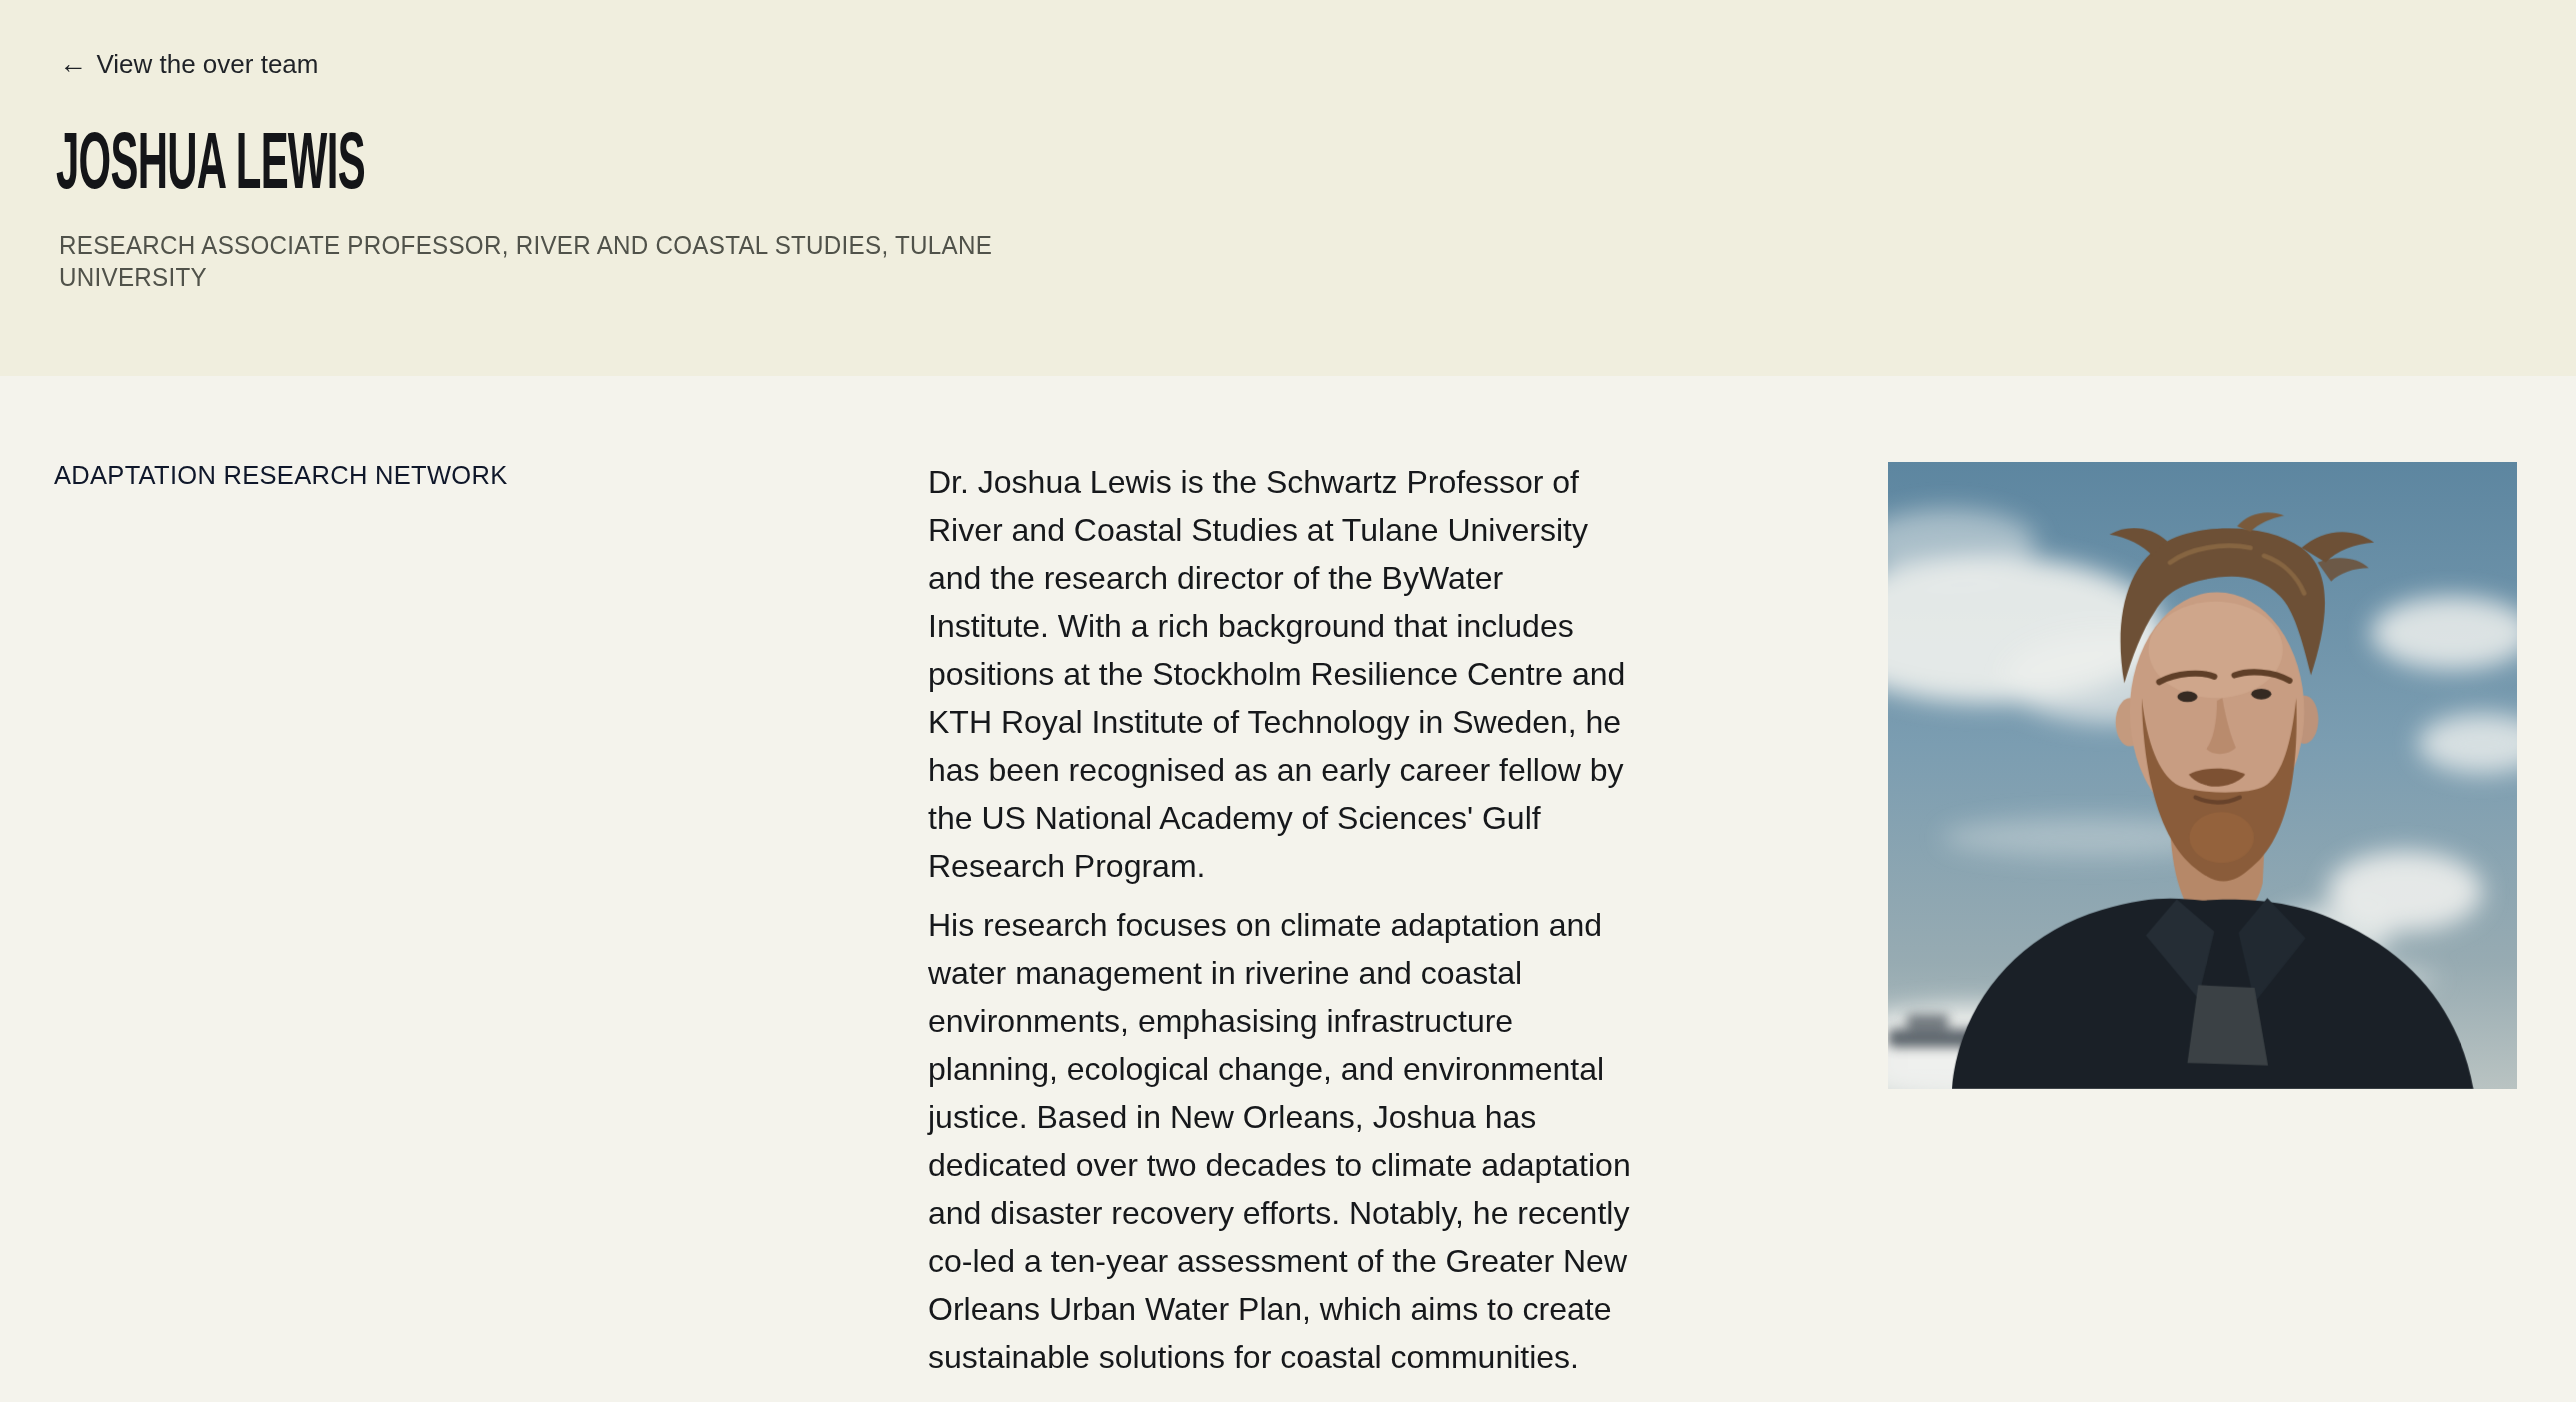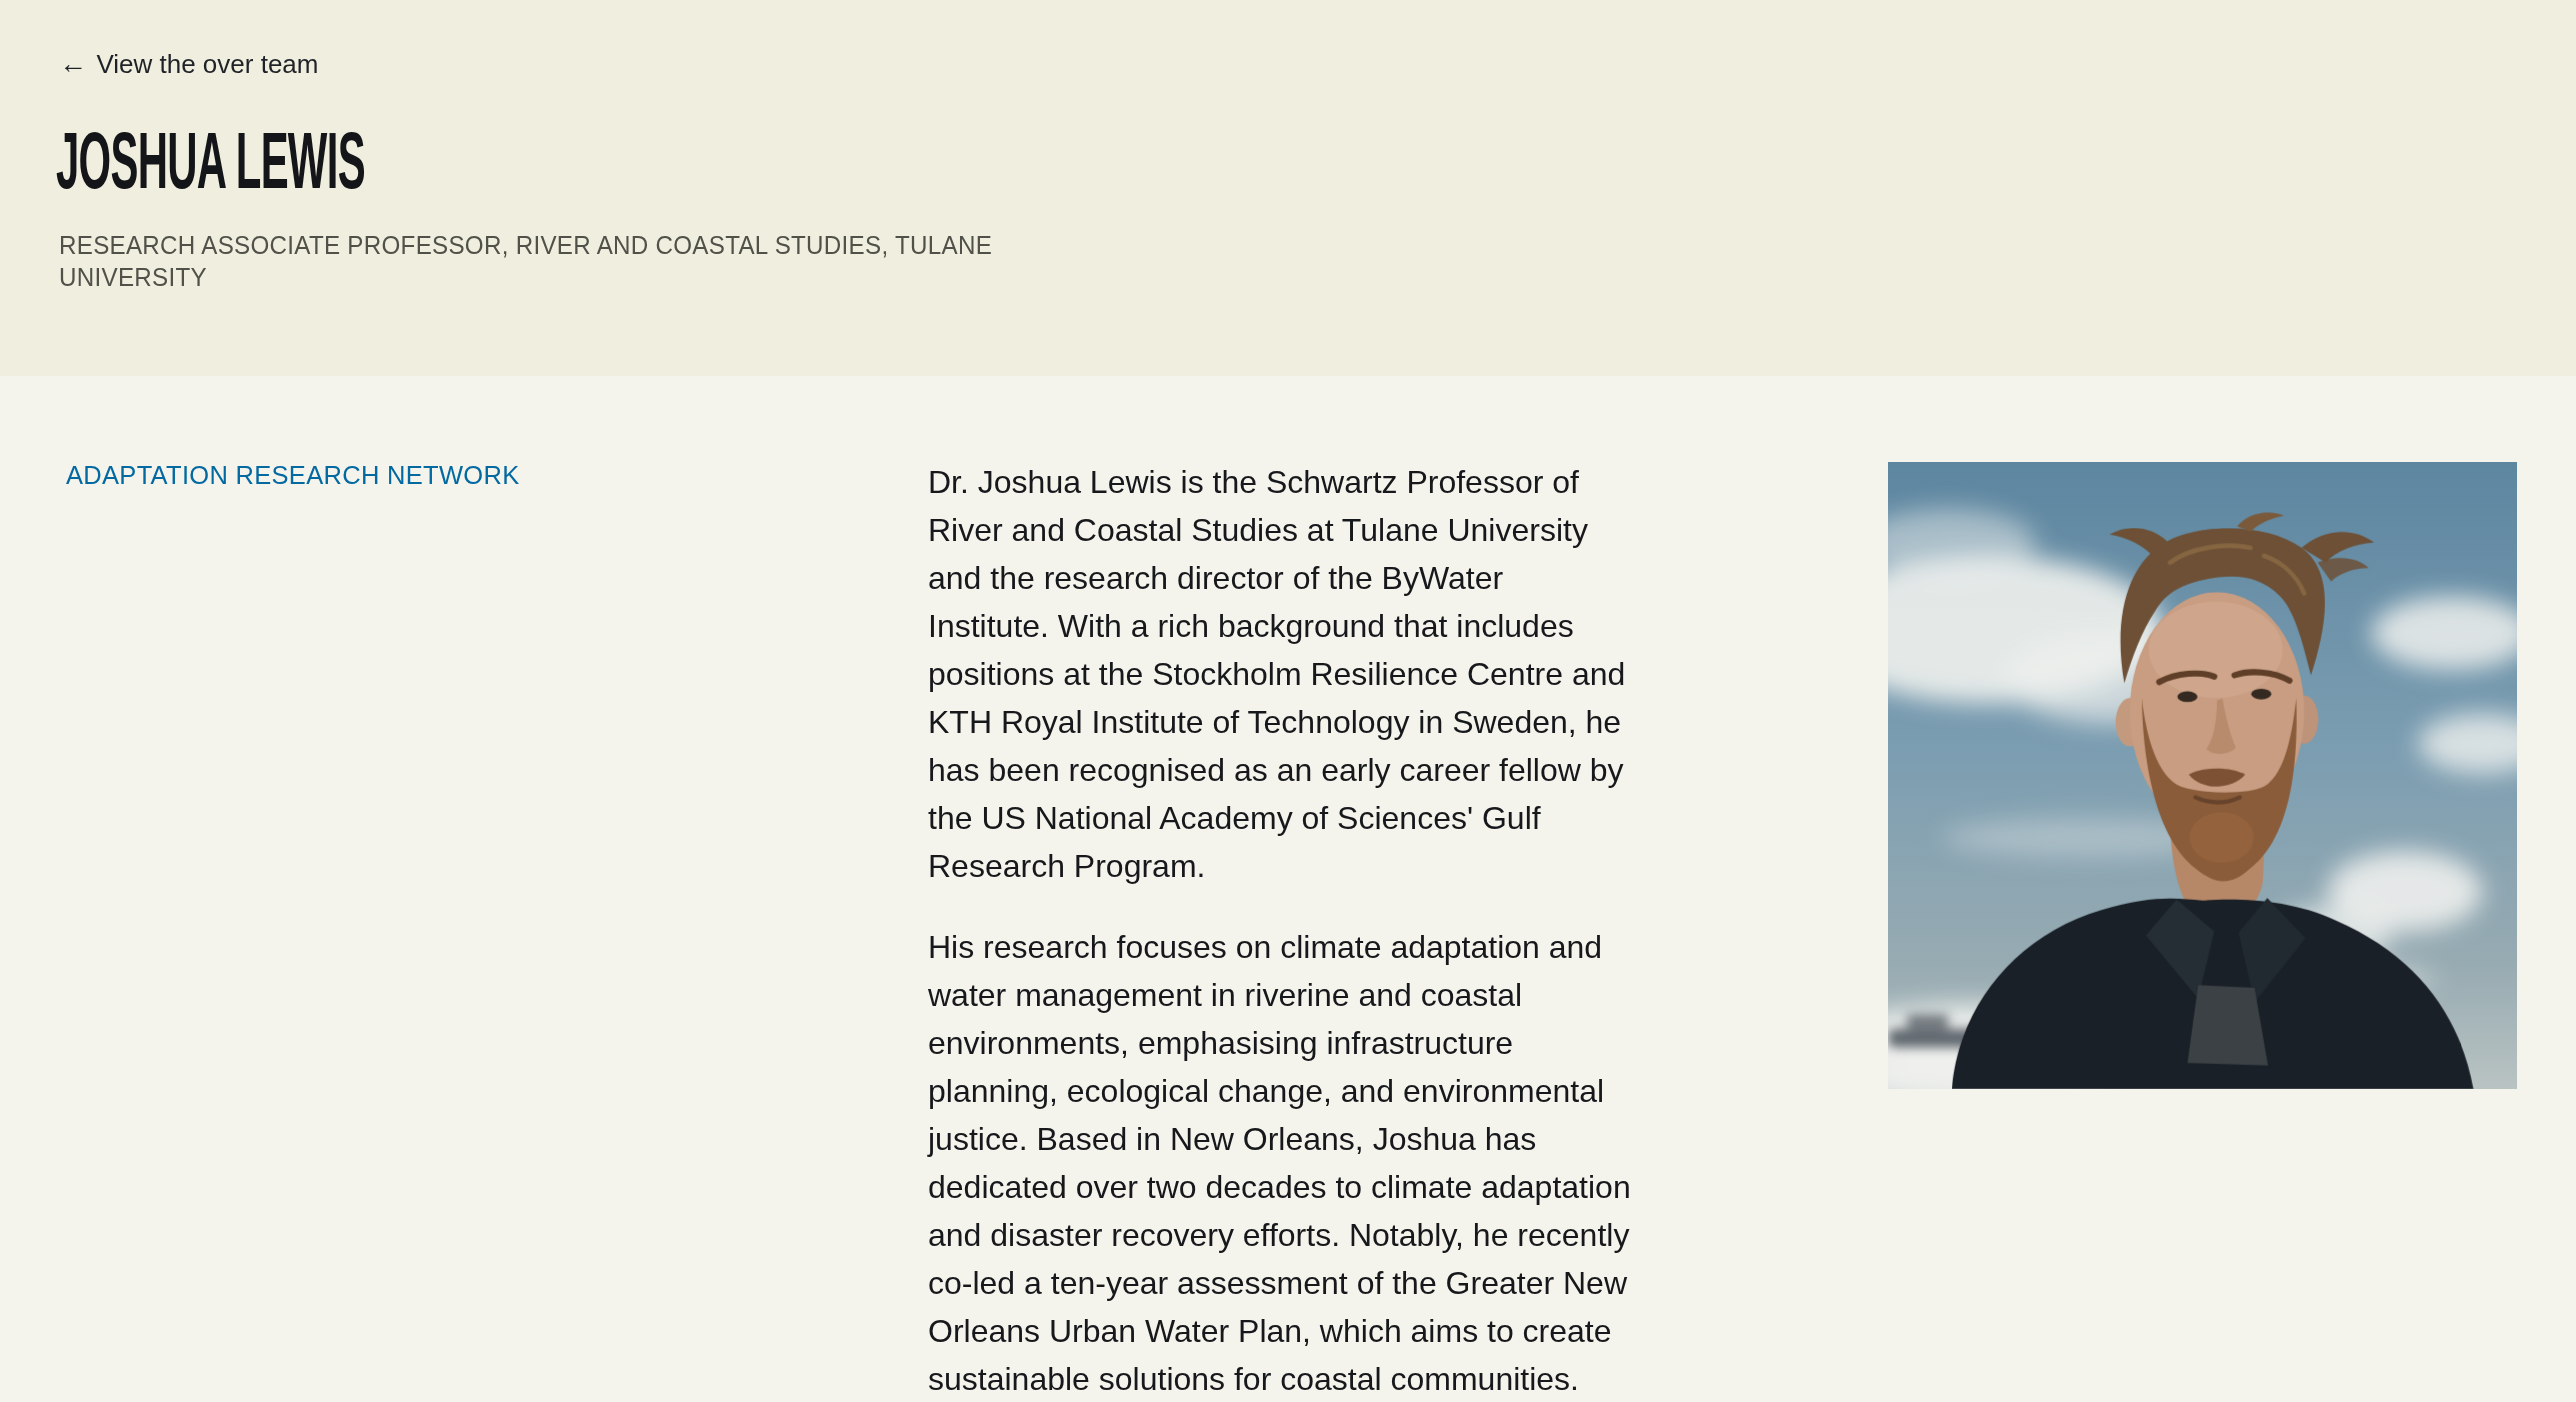--- a/index.html
+++ b/index.html
@@ -14,26 +14,26 @@
   .back-link .arrow { font-size:28px; line-height:1; }
 
   .page-title { position:absolute; left:56px; top:121px; font-size:79px; font-weight:700;
                 color:#141518; letter-spacing:-1.3px; line-height:1; white-space:nowrap;
                 transform:scaleX(0.53); transform-origin:left top; }
 
   .role { position:absolute; left:59px; top:229px; font-size:26px; line-height:32px;
           color:#50524a; letter-spacing:0.3px; white-space:pre-line;
           transform:scaleX(0.93); transform-origin:left top; }
 
-  .eyebrow { position:absolute; left:66px; top:460px; font-size:25.5px; line-height:1.2;
-             color:#0369a1; letter-spacing:0.3px; white-space:nowrap; }
+  .eyebrow { position:absolute; left:54px; top:460px; font-size:25.5px; line-height:1.2;
+             color:#0f172a; letter-spacing:0.3px; white-space:nowrap; }
 
   .bio { position:absolute; left:928px; top:458px; width:845px; color:#16181b; }
   .bio p { font-size:32px; line-height:48px; white-space:pre-line; }
-  .bio p + p { margin-top:33px; }
+  .bio p + p { margin-top:11px; }
 
   .portrait { position:absolute; left:1888px; top:462px; width:629px; height:627px; overflow:hidden; }
   .portrait svg { display:block; width:100%; height:100%; }
 </style>
 </head>
 <body>
 
 <div class="page">
 
   <div class="header-band"></div>

